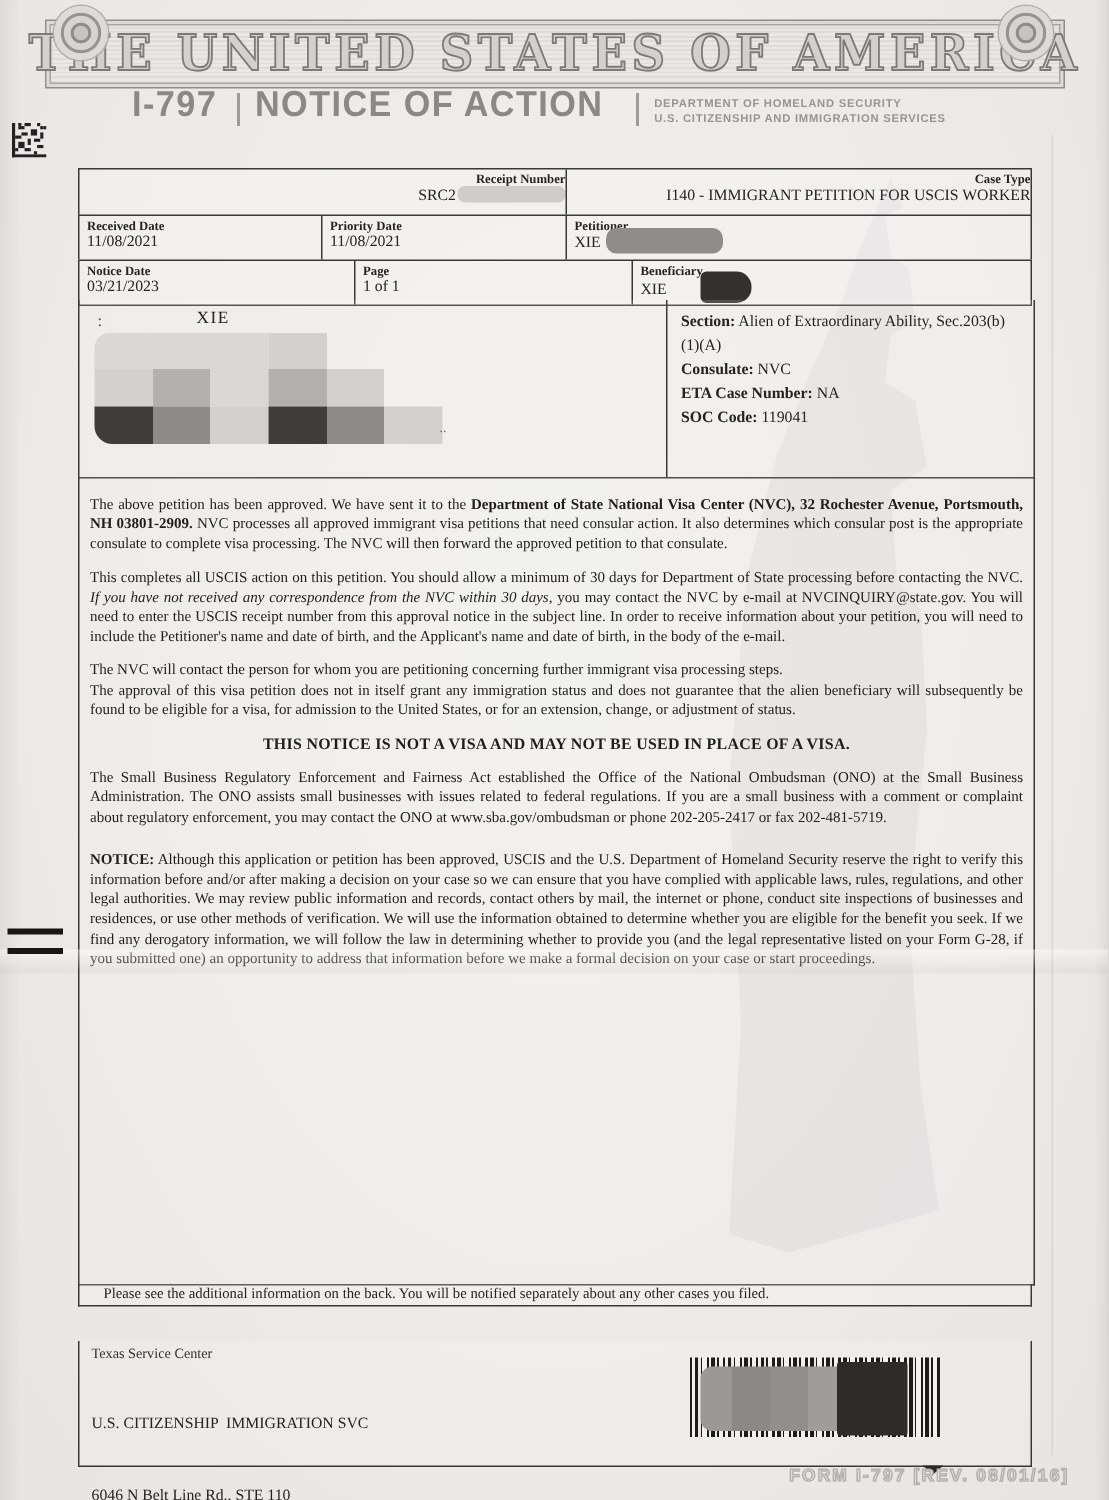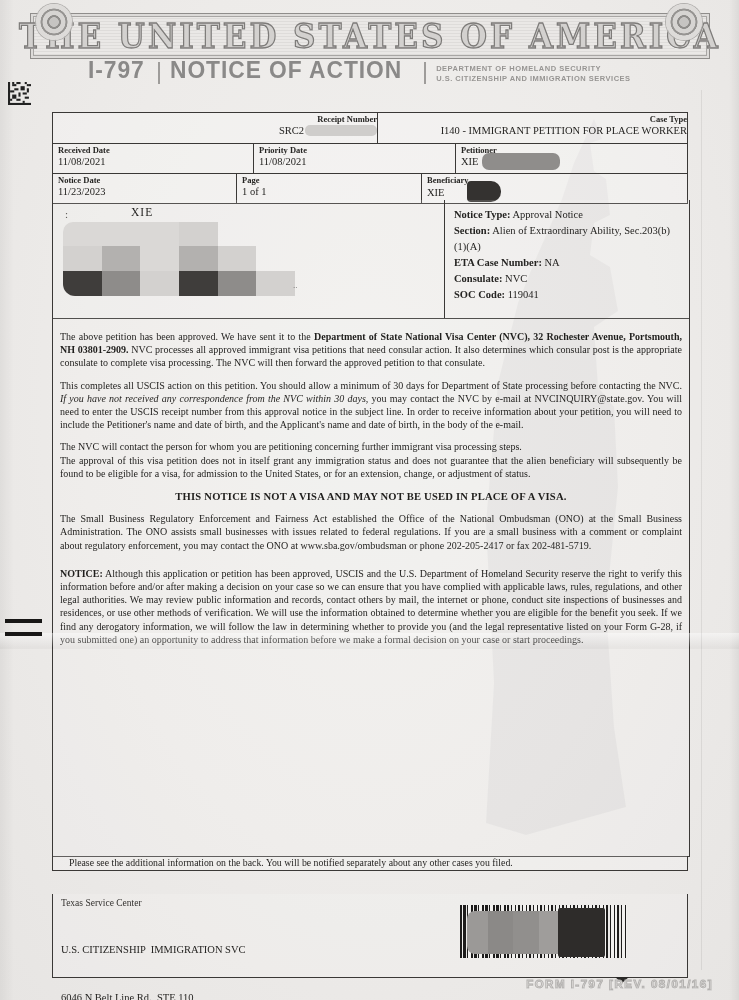--- a/index.html
+++ b/index.html
@@ -45,21 +45,21 @@
 
   
   .dm{position:absolute;left:8px;top:82px;width:23px;height:23px;}
 
   
   .tbl{position:absolute;left:52px;top:112px;width:636px;font-size:10.5px;}
   .trow{display:grid;border:1px solid #3a3836;border-bottom:none;background:rgba(255,255,255,0.25);}
   .trow:last-child{border-bottom:1px solid #3a3836;gap:22px;}
   .trow.r1{grid-template-columns:324px 1fr;height:30px;text-align:right;}
   .trow.r2,.trow.r3{grid-template-columns:161px 163px 1fr;height:29px;}
-  .trow.r2{border-top:1px solid #3a3836;gap:39px;} .trow.r3{border-top:1px solid #3a3836;}
+  .trow.r2{border-top:1px solid #3a3836;} .trow.r3{border-top:1px solid #3a3836;}
   .tcell{padding:2px 0 0 5px;border-left:1px solid #3a3836;overflow:hidden;}
   .tcell:first-child{border-left:none;}
   .tlabel{font-weight:bold;font-size:8.5px;line-height:1.1;}
   .tval{font-size:10.5px;line-height:1.25;white-space:nowrap;}
   .blob{display:inline-block;vertical-align:middle;border-radius:5px;}
   .blob.receipt{width:72px;height:11px;background:#cfcdcb;margin-left:1px;margin-top:-2px;}
   .blob.petitioner{width:78px;height:17px;background:#8f8d8b;margin-left:3px;margin-top:-3px;border-radius:7px;}
   .blob.beneficiary{width:34px;height:21px;background:#343230;margin-left:22px;margin-top:-4px;border-radius:4px 10px 10px 4px;}
 
   
@@ -169,41 +169,41 @@
   </svg>
 
   <div class="tbl">
     <div class="trow r1">
       <div class="tcell">
         <div class="tlabel">Receipt Number</div>
         <div class="tval"><span>SRC2</span><span class="blob receipt"></span></div>
       </div>
       <div class="tcell">
         <div class="tlabel">Case Type</div>
-        <div class="tval">I140 - IMMIGRANT PETITION FOR PLACE WORKER</div>
+        <div class="tval">I140 - IMMIGRANT PETITION FOR USCIS WORKER</div>
       </div>
     </div>
     <div class="trow r2">
       <div class="tcell">
         <div class="tlabel">Received Date</div>
         <div class="tval">11/08/2021</div>
       </div>
       <div class="tcell">
         <div class="tlabel">Priority Date</div>
         <div class="tval">11/08/2021</div>
       </div>
       <div class="tcell">
         <div class="tlabel">Petitioner</div>
         <div class="tval"><span>XIE</span><span class="blob petitioner"></span></div>
       </div>
     </div>
     <div class="trow r3">
       <div class="tcell">
         <div class="tlabel">Notice Date</div>
-        <div class="tval">11/23/2023</div>
+        <div class="tval">03/21/2023</div>
       </div>
       <div class="tcell">
         <div class="tlabel">Page</div>
         <div class="tval">1 of 1</div>
       </div>
       <div class="tcell">
         <div class="tlabel">Beneficiary</div>
         <div class="tval"><span>XIE</span><span class="blob beneficiary"></span></div>
       </div>
     </div>
@@ -229,24 +229,23 @@
         <div class="m-bk round-bl"></div>
           <div class="m-dk"></div>
           <div class="m-l2"></div>
           <div class="m-bk"></div>
           <div class="m-dk"></div>
           <div class="m-l2"></div>
       </div>
       <span class="addr-tail">..</span>
     </div>
     <div class="notice-meta">
-      <div><b>Notice Type:</b> <span>Approval Notice</span></div>
       <div><b>Section:</b> <span>Alien of Extraordinary Ability, Sec.203(b)(1)(A)</span></div>
+      <div><b>Consulate:</b> <span>NVC</span></div>
       <div><b>ETA Case Number:</b> <span>NA</span></div>
-      <div><b>Consulate:</b> <span>NVC</span></div>
       <div><b>SOC Code:</b> <span>119041</span></div>
     </div>
   </div>
 
   <div class="bodybox">
     <div class="inner">
       <p class="gap"><span>The above petition has been approved. We have sent it to the </span><b>Department of State National Visa Center (NVC), 32 Rochester Avenue, Portsmouth, NH 03801-2909.</b><span> NVC processes all approved immigrant visa petitions that need consular action. It also determines which consular post is the appropriate consulate to complete visa processing. The NVC will then forward the approved petition to that consulate.</span></p>
       <p class="gap"><span>This completes all USCIS action on this petition. You should allow a minimum of 30 days for Department of State processing before contacting the NVC. </span><i>If you have not received any correspondence from the NVC within 30 days</i><span>, you may contact the NVC by e-mail at NVCINQUIRY@state.gov. You will need to enter the USCIS receipt number from this approval notice in the subject line. In order to receive information about your petition, you will need to include the Petitioner's name and date of birth, and the Applicant's name and date of birth, in the body of the e-mail.</span></p>
       <p class="gap">The NVC will contact the person for whom you are petitioning concerning further immigrant visa processing steps.</p>
       <p>The approval of this visa petition does not in itself grant any immigration status and does not guarantee that the alien beneficiary will subsequently be found to be eligible for a visa, for admission to the United States, or for an extension, change, or adjustment of status.</p>

